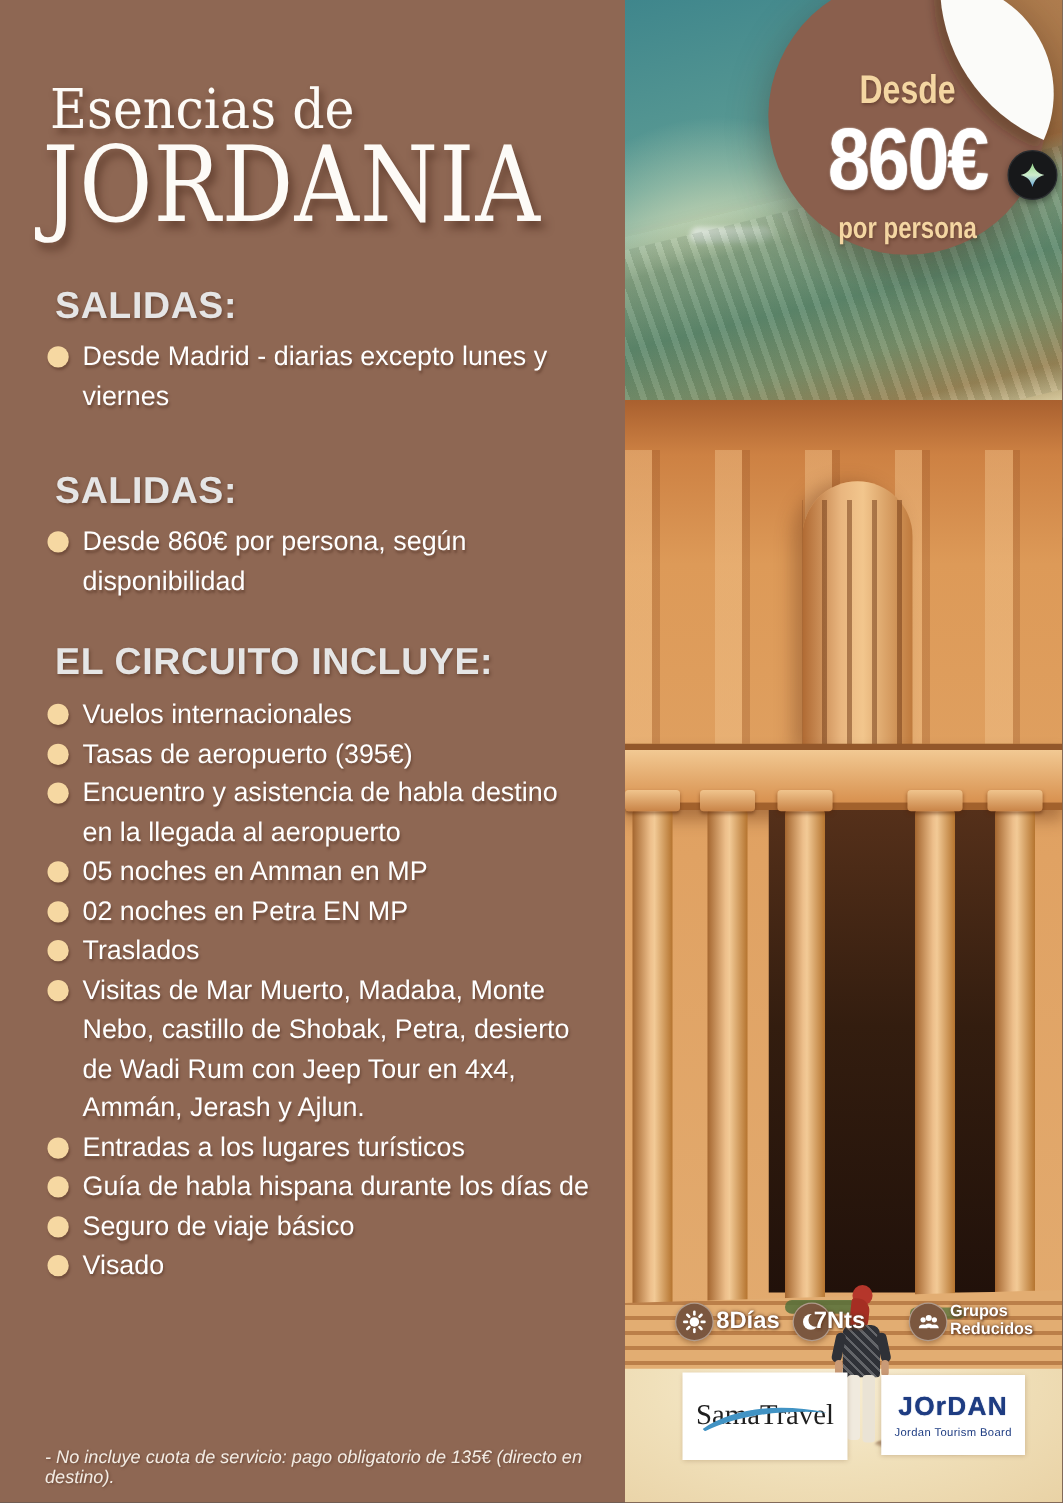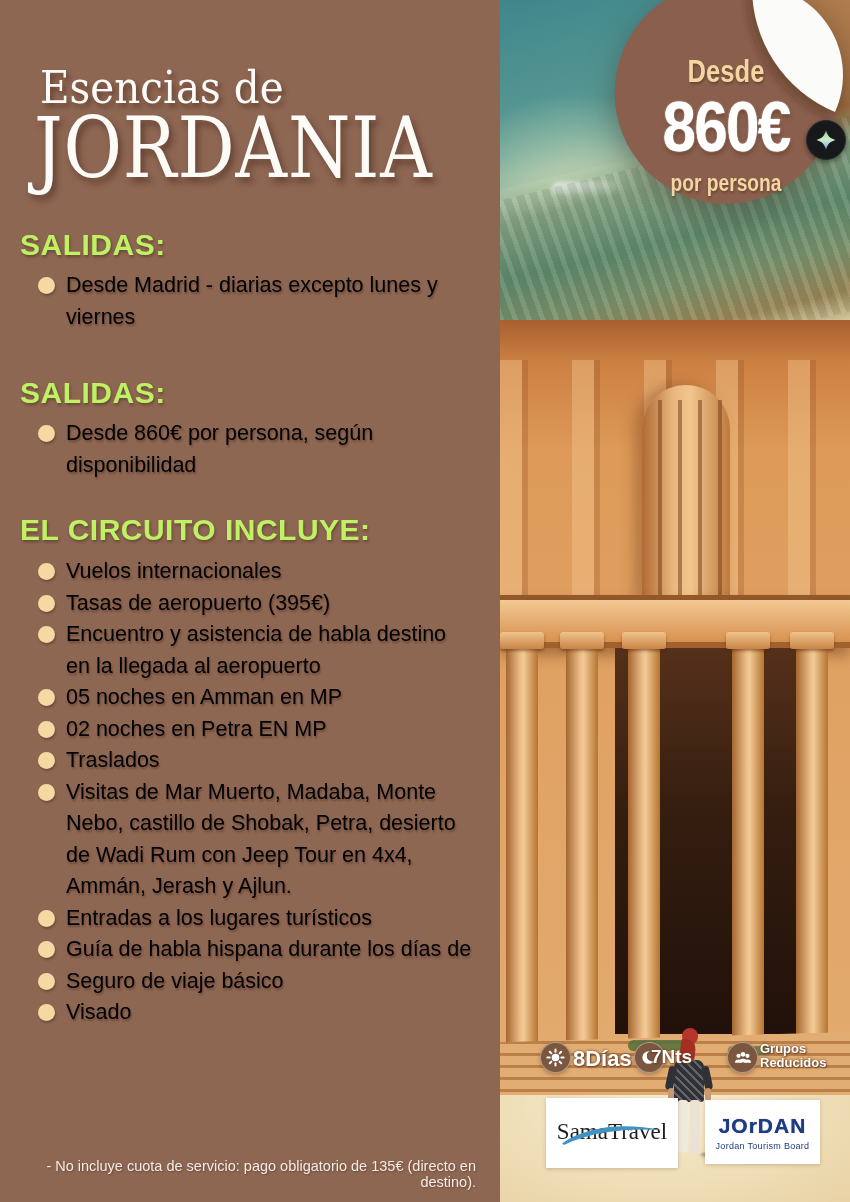--- a/index.html
+++ b/index.html
@@ -7,29 +7,29 @@
          font-family:"Liberation Sans",sans-serif;background:#8e6753;}
 
   
   .panel{position:absolute;left:0;top:0;width:500px;height:1202px;background:#8e6753;}
   .title-1{position:absolute;left:40px;top:62px;font-family:"DejaVu Serif",serif;
            font-size:44px;color:#fdfbf7;transform:scaleX(.92);transform-origin:left top;
            text-shadow:3px 4px 6px rgba(60,28,16,.5);}
   .title-2{position:absolute;left:34px;top:106px;font-family:"DejaVu Serif",serif;
            font-size:84px;line-height:1;color:#fdfbf7;transform:scaleX(.85);transform-origin:left top;
            letter-spacing:1px;text-shadow:4px 5px 7px rgba(60,28,16,.5);}
-  .h-sec{position:absolute;left:20px;font-weight:bold;font-size:30px;color:#bef264;
+  .h-sec{position:absolute;left:44px;font-weight:bold;font-size:30px;color:#e5e5e5;
          letter-spacing:.5px;text-shadow:1px 2px 3px rgba(60,30,18,.45);}
   .list{position:absolute;left:38px;width:436px;font-size:21.5px;line-height:31.5px;
-        color:#000000;text-shadow:1px 2px 2px rgba(60,30,18,.4);}
+        color:#ffffff;text-shadow:1px 2px 2px rgba(60,30,18,.4);}
   .li{display:flex;align-items:flex-start;}
   .dot{flex:0 0 auto;width:17px;height:17px;border-radius:50%;background:#f6d8a2;
        margin:7px 11px 0 0;box-shadow:1px 2px 2px rgba(60,30,18,.35);}
   .footnote{position:absolute;left:36px;top:1158px;width:440px;font-size:14.5px;
-            color:#f3ece4;text-shadow:1px 1px 2px rgba(60,30,18,.4);text-align:right;}
+            font-style:italic;color:#f3ece4;text-shadow:1px 1px 2px rgba(60,30,18,.4);}
 
   
   .photo{position:absolute;left:500px;top:0;width:350px;height:1202px;overflow:hidden;background:#dd9a58;}
   .photo *{position:absolute;}
   .sky{left:0;top:0;width:350px;height:430px;
        background:linear-gradient(165deg,#3f868c 0%,#5d9c94 30%,#9fb295 55%,#d8cba0 78%,#e8d9ae 100%);}
   .sun-glow{left:-90px;top:80px;width:330px;height:330px;border-radius:50%;
        background:radial-gradient(circle,rgba(252,246,200,.95) 0%,rgba(252,246,200,0) 65%);}
   .cloud-1{left:52px;top:182px;width:66px;height:13px;background:#fff;border-radius:10px;filter:blur(2px);opacity:.9;}
   .cloud-2{left:-8px;top:222px;width:38px;height:9px;background:#fff;border-radius:8px;filter:blur(2px);opacity:.8;}
@@ -85,21 +85,21 @@
             border-radius:50%;transform:skewX(-40deg) rotate(4deg);filter:blur(1px);}
 
   
   .f-circle{top:1042px;width:29px;height:29px;border-radius:50%;background:#7b573f;
             border:1px solid rgba(255,255,255,.4);display:flex;align-items:center;justify-content:center;
             box-shadow:0 2px 4px rgba(80,40,15,.35);}
   .f-circle svg{position:static;}
   .fc1{left:40px;} .fc2{left:134px;} .fc3{left:227px;}
   .f-label{color:#fff;font-weight:bold;
            text-shadow:0 0 3px rgba(100,60,35,.95),1px 1px 2px rgba(100,60,35,.9);}
-  .fl1{left:73px;top:1046px;font-size:22px;}
+  .fl1{left:73px;top:1046px;font-size:19px;}
   .fl2{left:151px;top:1046px;font-size:19px;}
   .fl3{left:260px;top:1042px;font-size:13px;line-height:14px;width:88px;}
 
   
   .logo-box{background:#fff;display:flex;flex-direction:column;align-items:center;justify-content:center;
             box-shadow:0 1px 4px rgba(90,50,20,.25);}
   .sama{left:46px;top:1098px;width:132px;height:70px;}
   .sama-text{position:static;font-family:"Liberation Serif",serif;font-size:23px;color:#1f1f1f;margin-top:-3px;}
   .jordan{left:205px;top:1100px;width:115px;height:64px;justify-content:center;}
   .jordan-title{position:static;font-weight:bold;font-size:21px;color:#1e3c82;letter-spacing:1px;

